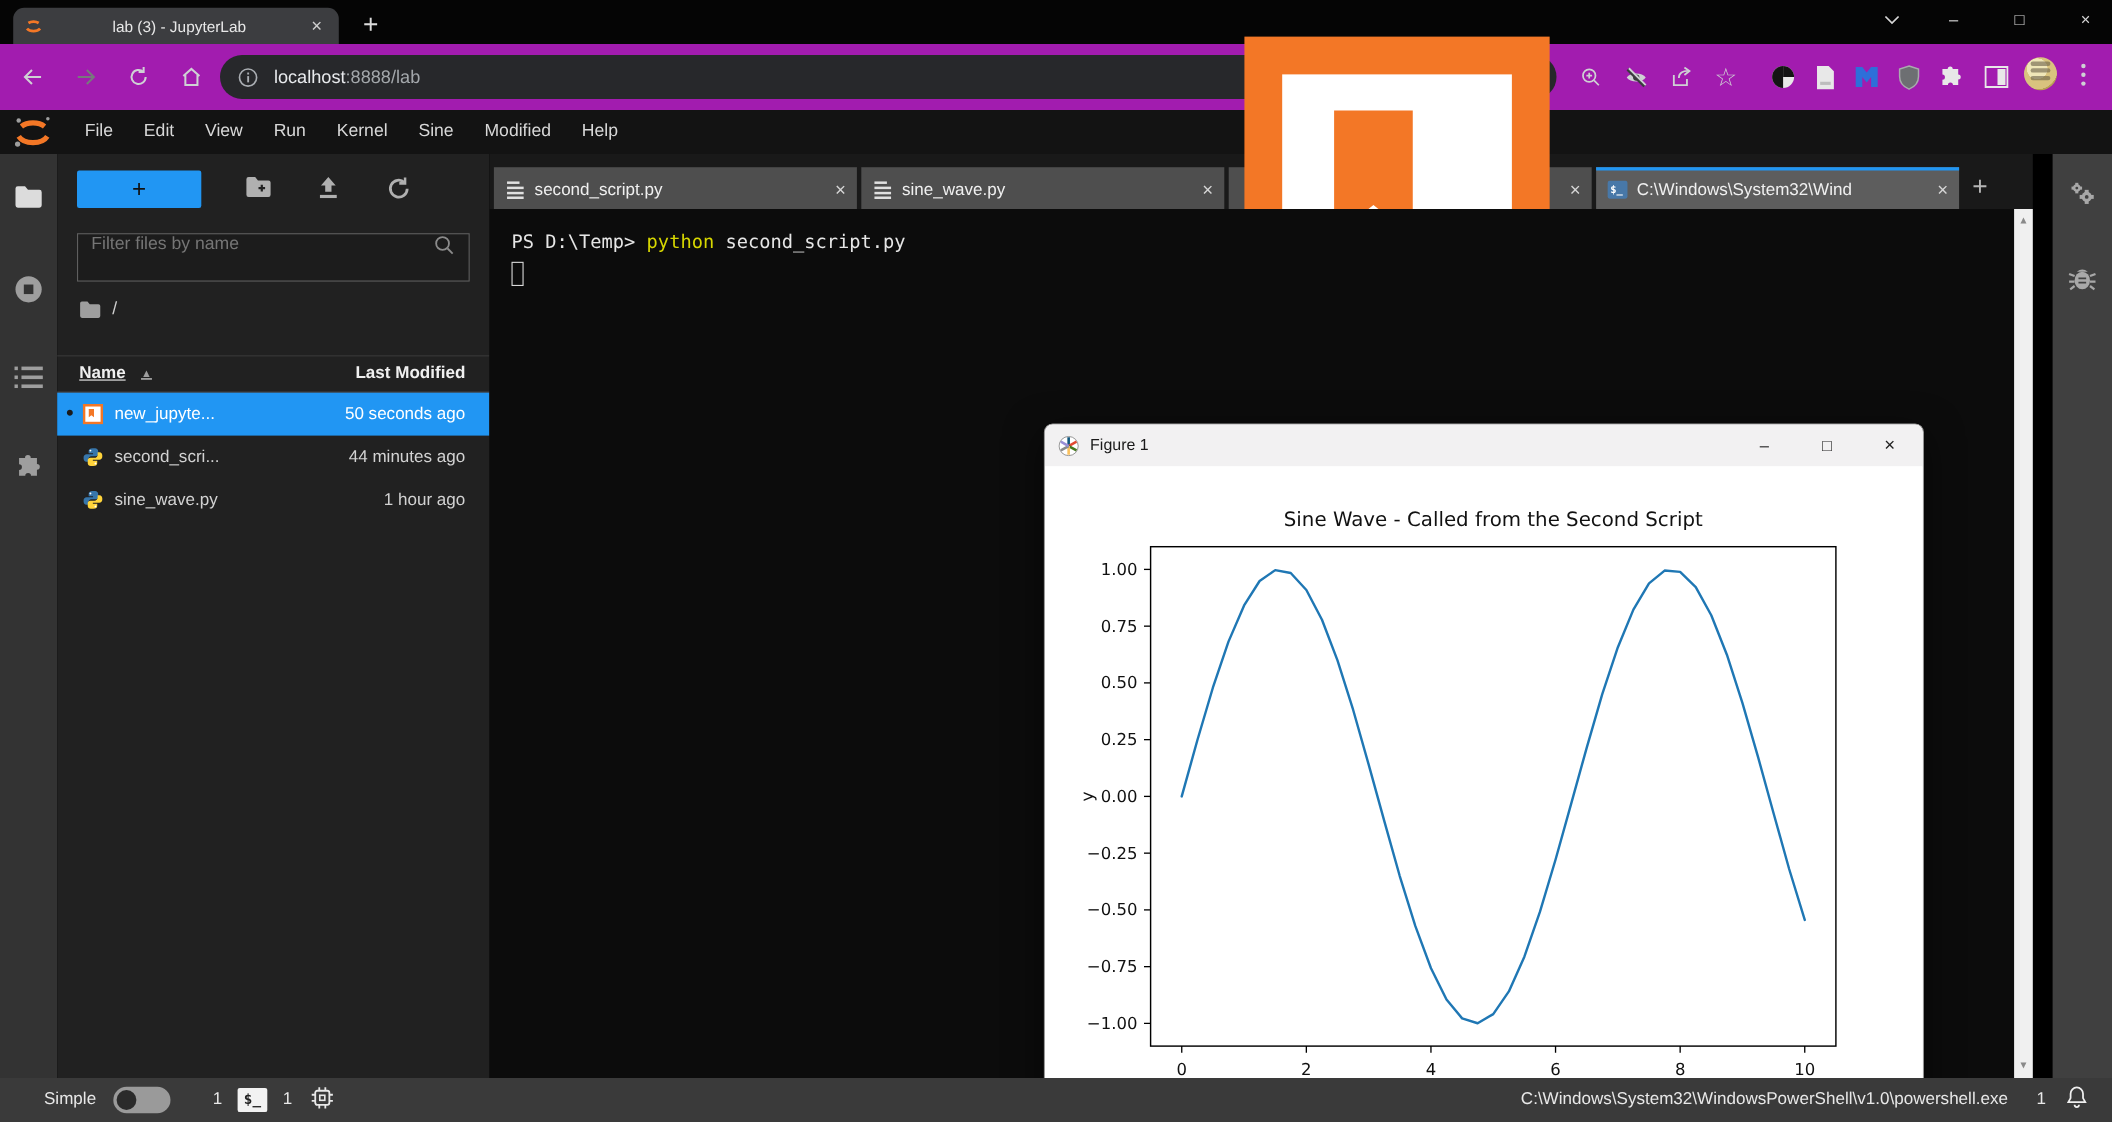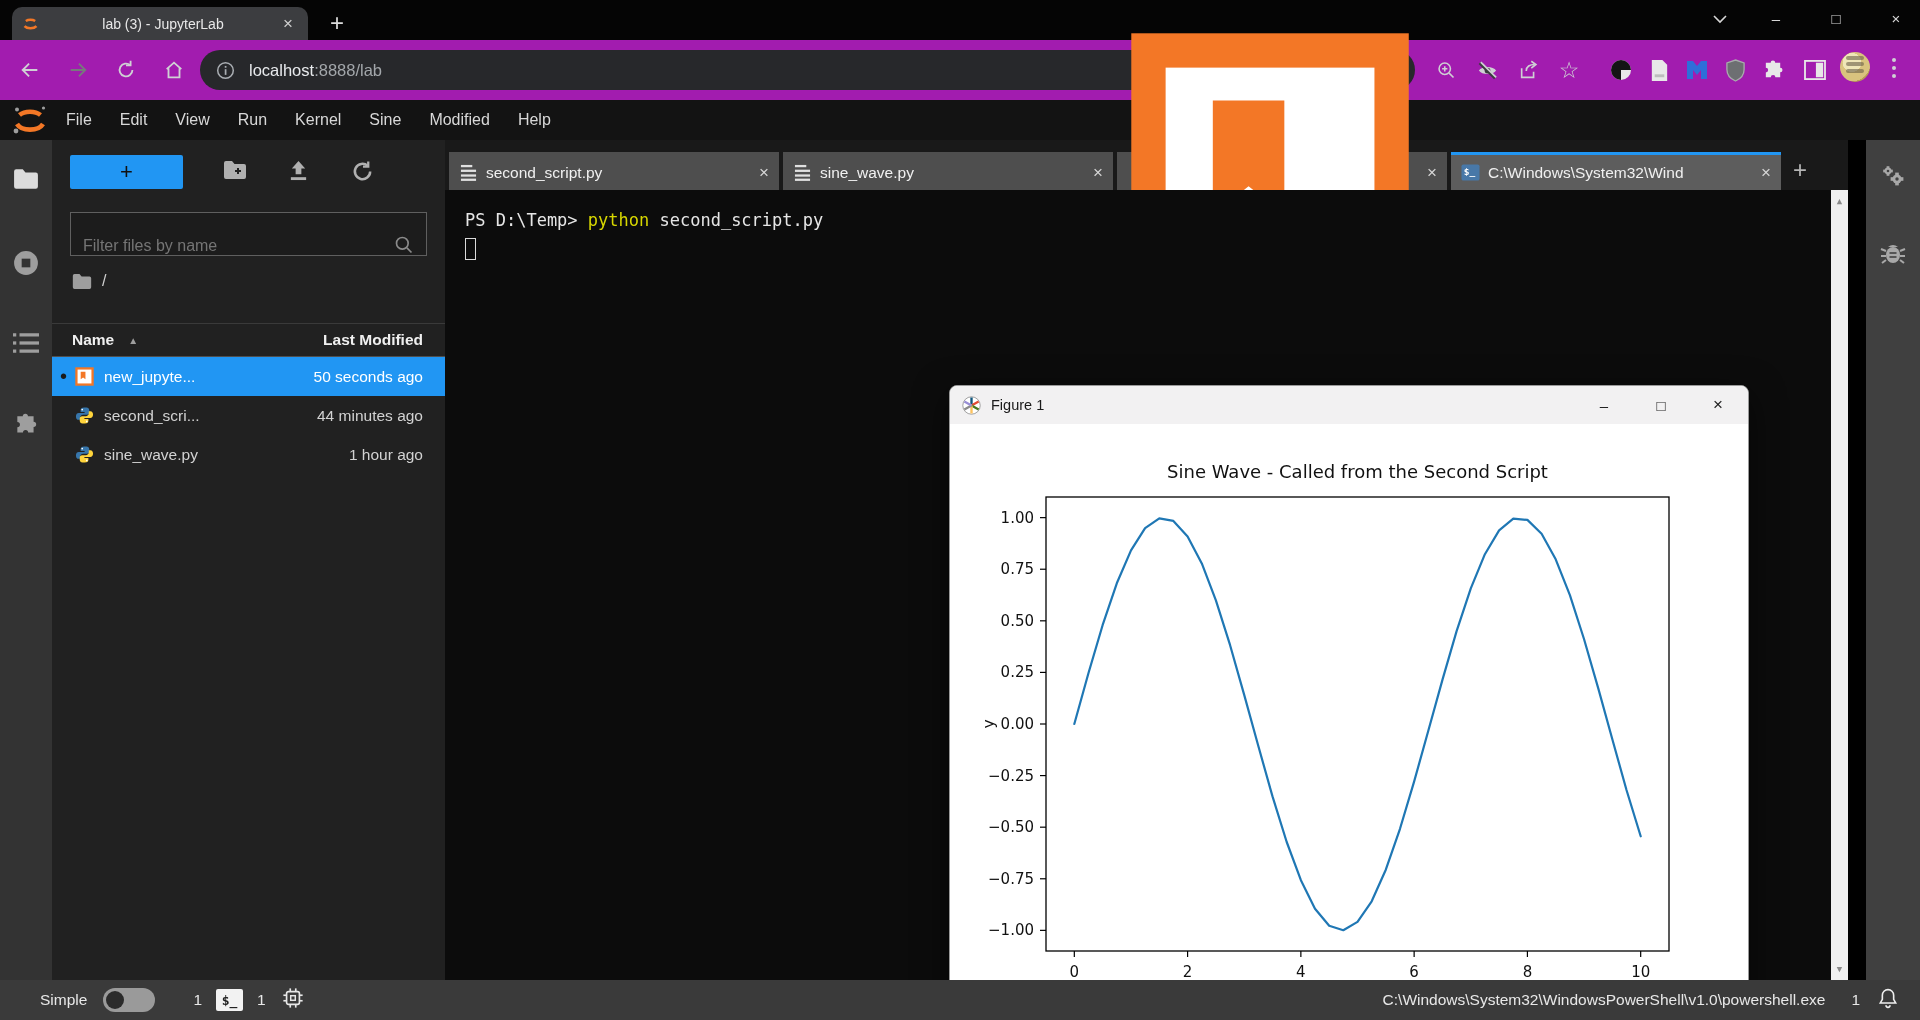--- a/index.html
+++ b/index.html
@@ -16,40 +16,40 @@
   .nav-ic { position:absolute; top:14px; width:32px; height:32px; display:flex; align-items:center; justify-content:center; color:#cfd1d4; font-size:22px; }
   .addr { position:absolute; left:200px; top:10px; width:1215px; height:40px; background:#27282b; border-radius:20px; display:flex; align-items:center; color:#e8eaed; font-size:16.5px; }
   .addr .host { color:#e8eaed; } .addr .rest { color:#a3a7ab; }
   .tb-right { position:absolute; top:14px; width:34px; height:32px; display:flex; align-items:center; justify-content:center; }
   .avatar { position:absolute; left:1840px; top:12px; width:30px; height:30px; border-radius:50%;
             background:radial-gradient(circle at 40% 35%, #efe6b8 0 35%, #d9c37e 36% 70%, #b99f55 71%); overflow:hidden; }
   .avatar::after{ content:""; position:absolute; left:6px; top:10px; width:18px; height:4px; background:#6a6049; border-radius:2px; box-shadow:0 7px 0 #6a6049, 0 -6px 0 #6a6049; opacity:.6; }
   .vdots { position:absolute; left:1892px; top:18px; width:4px; height:4px; background:#cfd1d4; border-radius:50%; box-shadow:0 8px 0 #cfd1d4, 0 16px 0 #cfd1d4; }
 
   
-  .menubar { position:absolute; left:0; top:100px; width:1920px; height:40px; background:#131313; display:flex; align-items:center; }
+  .menubar { position:absolute; left:0; top:100px; width:1920px; height:40px; background:#131313; display:flex; align-items:center;gap:11px; }
   .jlogo { width:40px; height:32px; margin-left:10px; }
   .menu-item { color:#d8d8d8; font-size:16px; padding:0 14px; line-height:40px; }
 
   
   .workspace { position:absolute; left:0; top:140px; width:1920px; height:840px; }
   .activitybar { position:absolute; left:0; top:0; width:52px; height:840px; background:#333333; }
   .act-ic { position:absolute; left:13px; width:26px; height:26px; }
   .rightbar { position:absolute; left:1866px; top:0; width:54px; height:840px; background:#404040; }
   .rightbar .act-ic { left:14px; }
 
   
   .sidebar { position:absolute; left:52px; top:0; width:393px; height:840px; background:#212121; }
   .fb-toolbar { position:absolute; left:0; top:14px; width:393px; height:36px; display:flex; align-items:center; }
   .new-btn { width:113px; height:34px; margin-left:18px; background:#2196f3; border:none; border-radius:2px; color:#111; font-size:22px; line-height:30px; }
   .fb-ic { width:24px; height:24px; margin-left:40px; }
-  .filter { position:absolute; left:18px; top:72px; width:357px; height:44px; background:#1c1c1c; border:1px solid #5f5f5f; display:flex; align-items:flex-end; }
+  .filter { position:absolute; left:18px; top:72px; width:357px; height:44px; background:#1c1c1c; border:1px solid #5f5f5f; display:flex; align-items:flex-start; }
   .filter input { flex:1; background:transparent; border:none; outline:none; color:#8b8b8b; font-size:16px; padding-left:12px; font-family:"Liberation Sans",sans-serif; }
   .crumbs { position:absolute; left:20px; top:132px; display:flex; align-items:center; color:#cfcfcf; font-size:16px; }
-  .fb-head { position:absolute; left:0; top:183px; width:393px; height:34px; border-top:1px solid #3a3a3a; border-bottom:1px solid #4f4f4f; color:#f0f0f0; font-size:15.5px; font-weight:bold; display:flex; align-items:center; }
+  .fb-head { position:absolute; left:0; top:183px; width:393px; height:34px; border-top:1px solid #3a3a3a; border-bottom:1px solid #4f4f4f; color:#f0f0f0; font-size:15.5px; font-weight:bold; display:flex; align-items:center;text-decoration:underline; }
   .fb-head .hname { margin-left:20px; } .fb-head .sort { color:#9e9e9e; font-size:10px; margin-left:14px; }
   .fb-head .hmod { position:absolute; right:22px; }
   .fb-rows { position:absolute; left:0; top:217px; width:393px; }
   .frow { position:relative; height:39px; display:flex; align-items:center; color:#d2d2d2; font-size:15.5px; }
   .frow.sel { background:#2196f3; color:#fff; }
   .frow .dot { position:absolute; left:8px; color:#1a1a1a; font-size:20px; }
   .frow .fic { width:19px; height:19px; margin-left:23px; }
   .frow .fname { margin-left:10px; }
   .frow .fmod { position:absolute; right:22px; }
 

